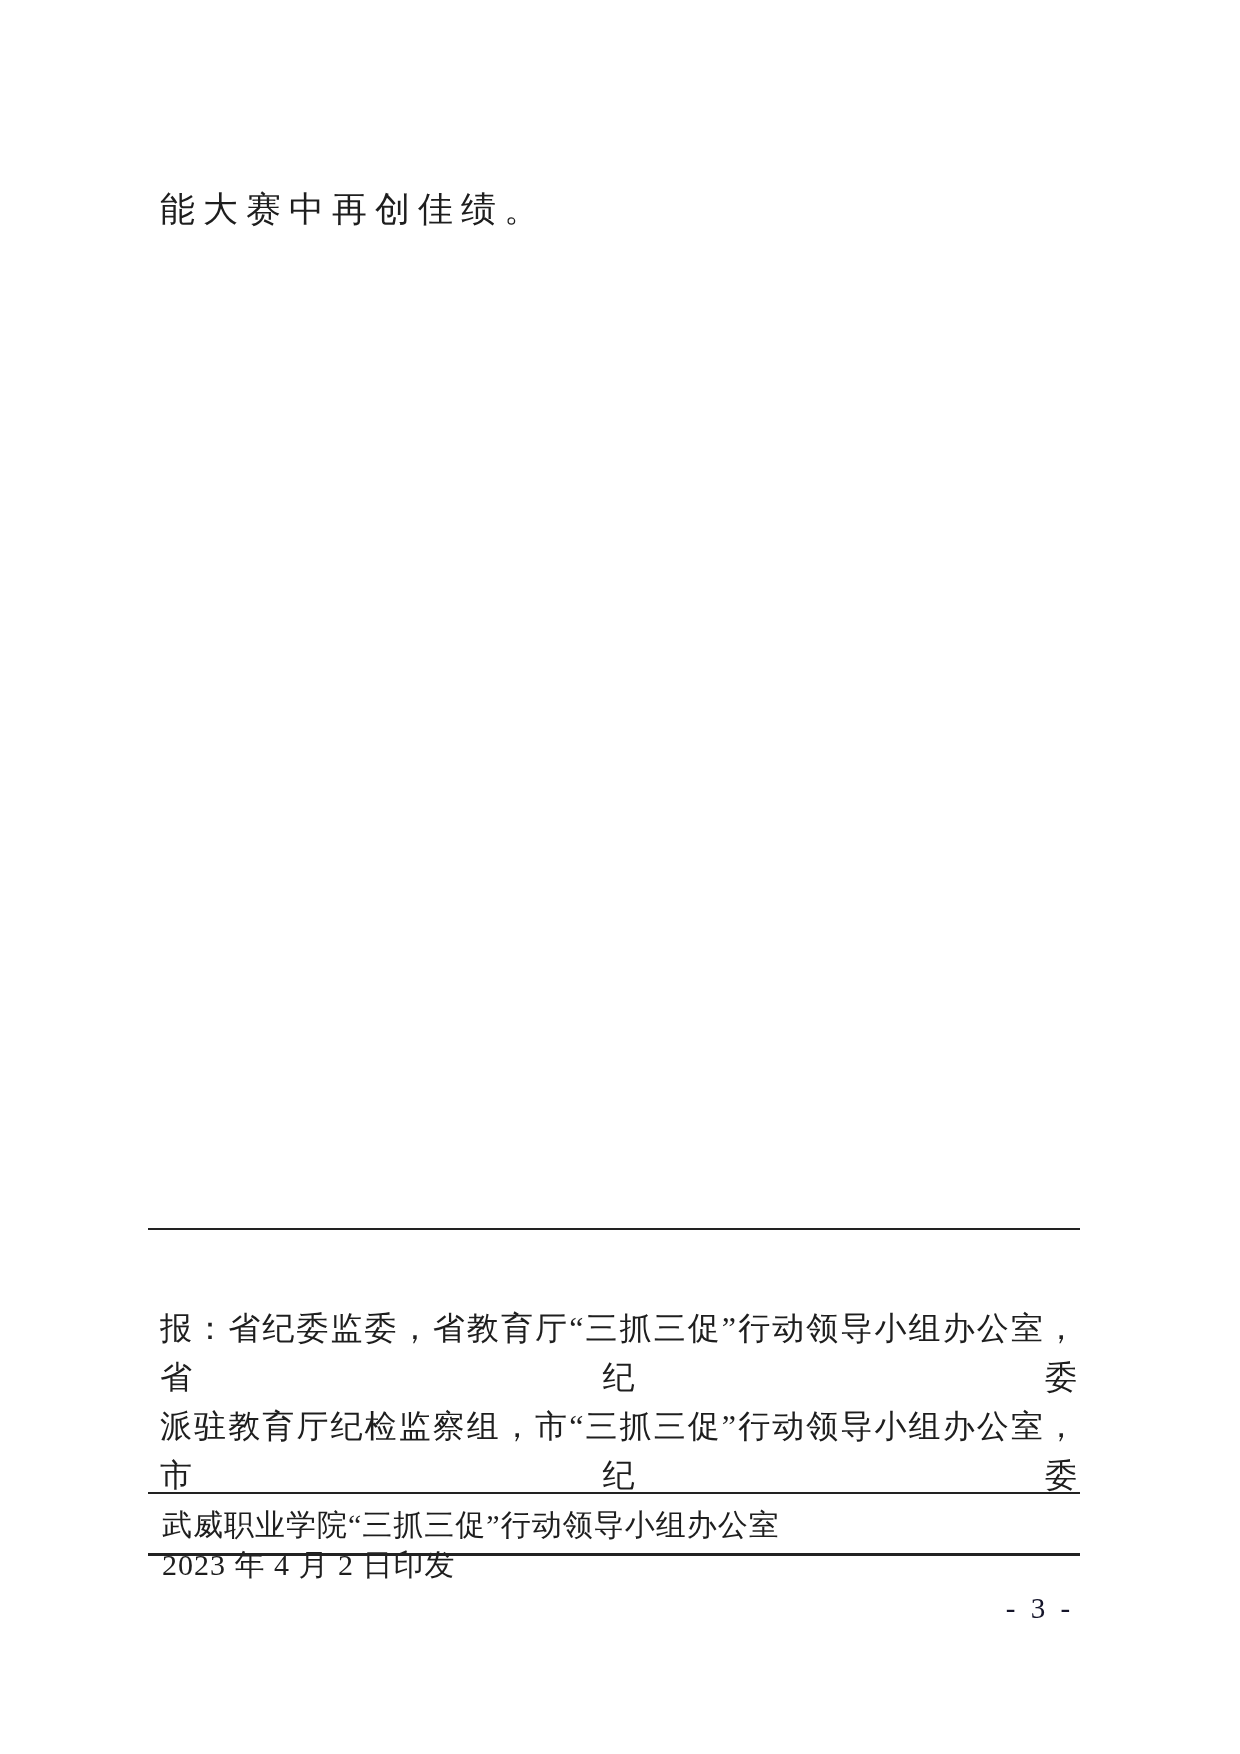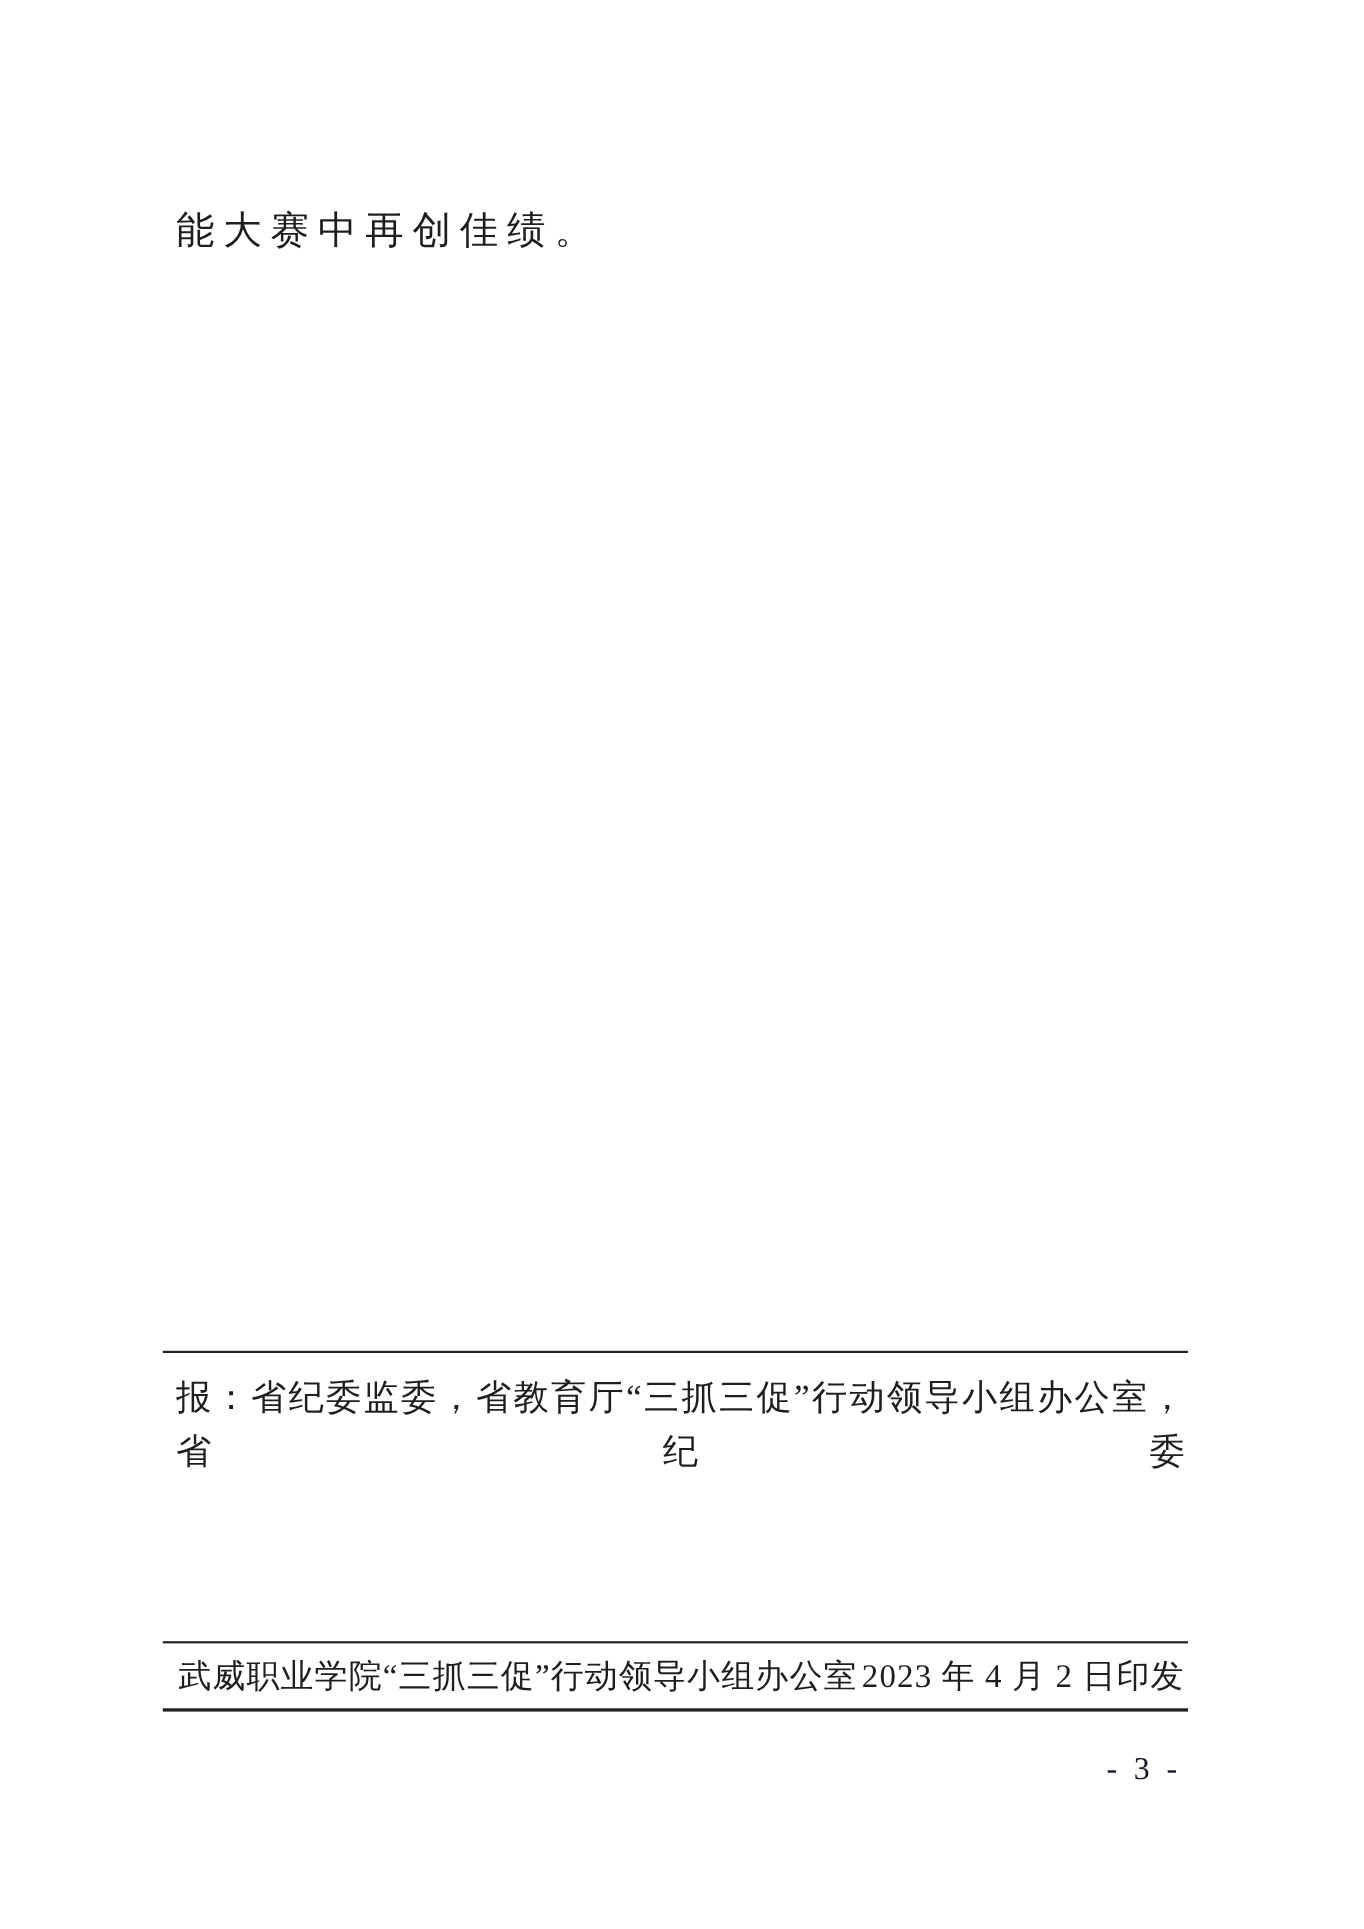--- a/index.html
+++ b/index.html
@@ -32,21 +32,21 @@
     left: 148px;
     width: 932px;
     background: #222222;
   }
   .rule-top    { top: 1228px; height: 2px; }
   .rule-middle { top: 1492px; height: 2px; }
   .rule-bottom { top: 1553px; height: 3px; }
   .dist-block {
     position: absolute;
     left: 160px;
-    top: 1246px;
+    top: 1304px;
     width: 918px;
     font-size: 32px;
     line-height: 49px;
     letter-spacing: 2px;
     color: #1e1e1e;
   }
   .dist-line { white-space: nowrap; }
   .dist-line.justify {
     white-space: normal;
     text-align: justify;
@@ -59,20 +59,21 @@
     top: 1505px;
     width: 915px;
     display: flex;
     justify-content: space-between;
     align-items: baseline;
     font-size: 30px;
     line-height: 40px;
     letter-spacing: 1px;
     color: #1e1e1e;
     white-space: nowrap;
+    flex-direction: column;
   }
   .page-number {
     position: absolute;
     left: 1000px;
     top: 1592px;
     width: 80px;
     text-align: center;
     font-size: 29px;
     letter-spacing: 4px;
     color: #15152a;
@@ -83,20 +84,21 @@
 <body>
 
 <div class="page">
 
   <div class="body-text">能大赛中再创佳绩。</div>
 
   <div class="rule rule-top"></div>
 
   <div class="dist-block">
     <div class="dist-line justify">报：省纪委监委，省教育厅“三抓三促”行动领导小组办公室，省纪委</div>
+    <div class="dist-line justify">派驻教育厅纪检监察组，市“三抓三促”行动领导小组办公室，市纪委</div>
   </div>
 
   <div class="rule rule-middle"></div>
 
   <div class="issuer-row">
     <span>武威职业学院“三抓三促”行动领导小组办公室</span>
     <span>2023 年 4 月 2 日印发</span>
   </div>
 
   <div class="rule rule-bottom"></div>

